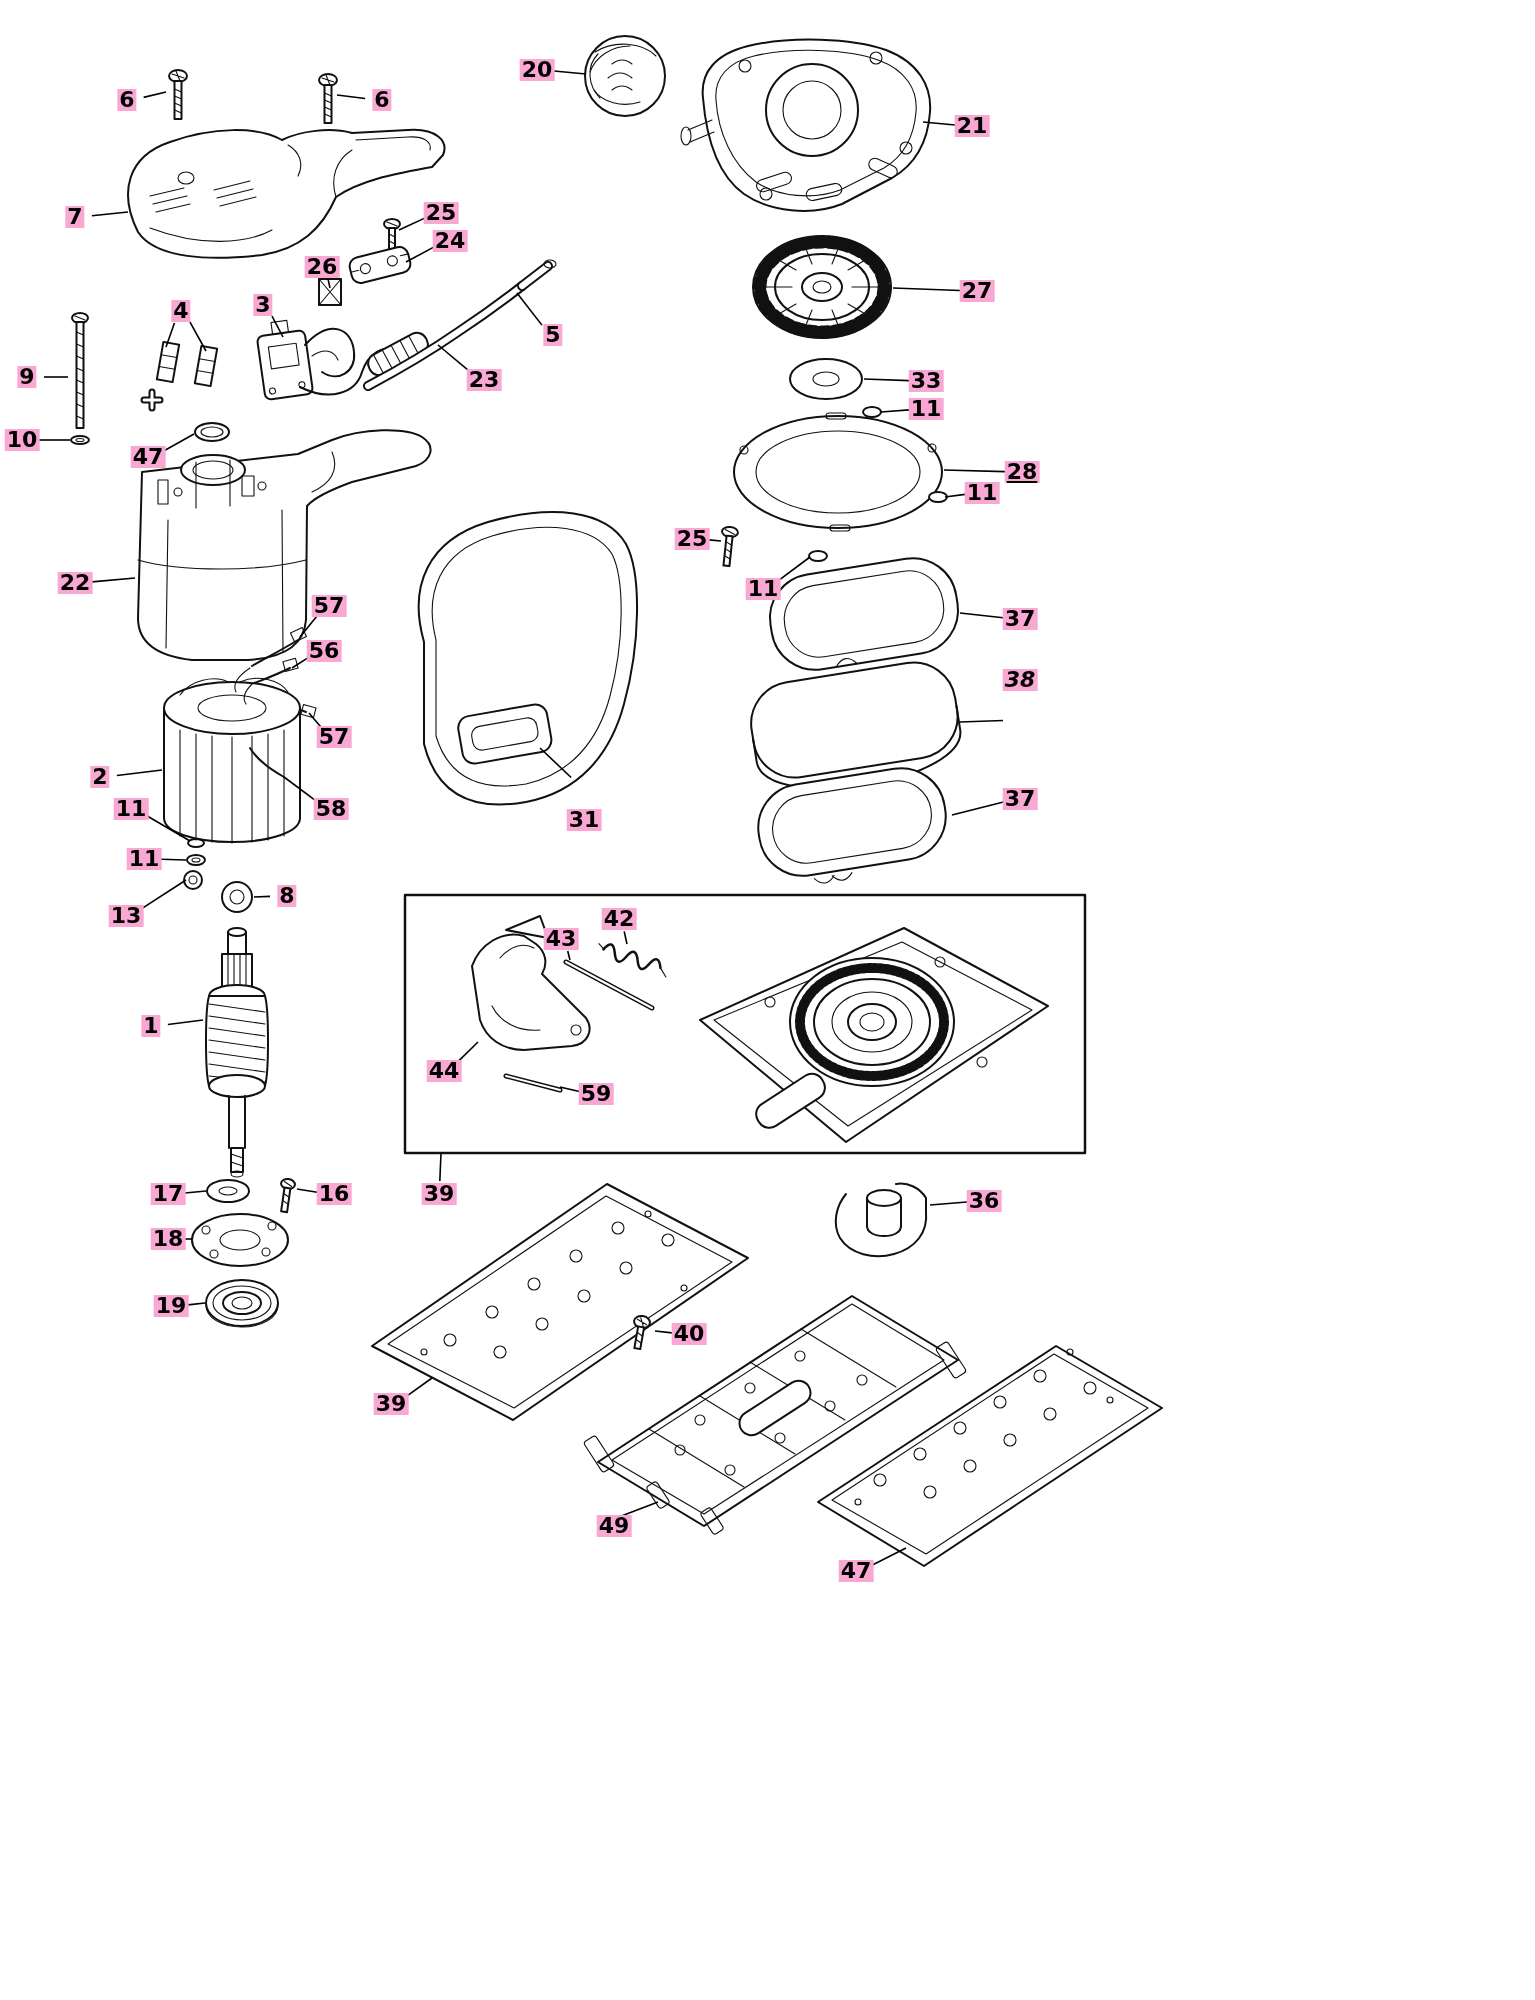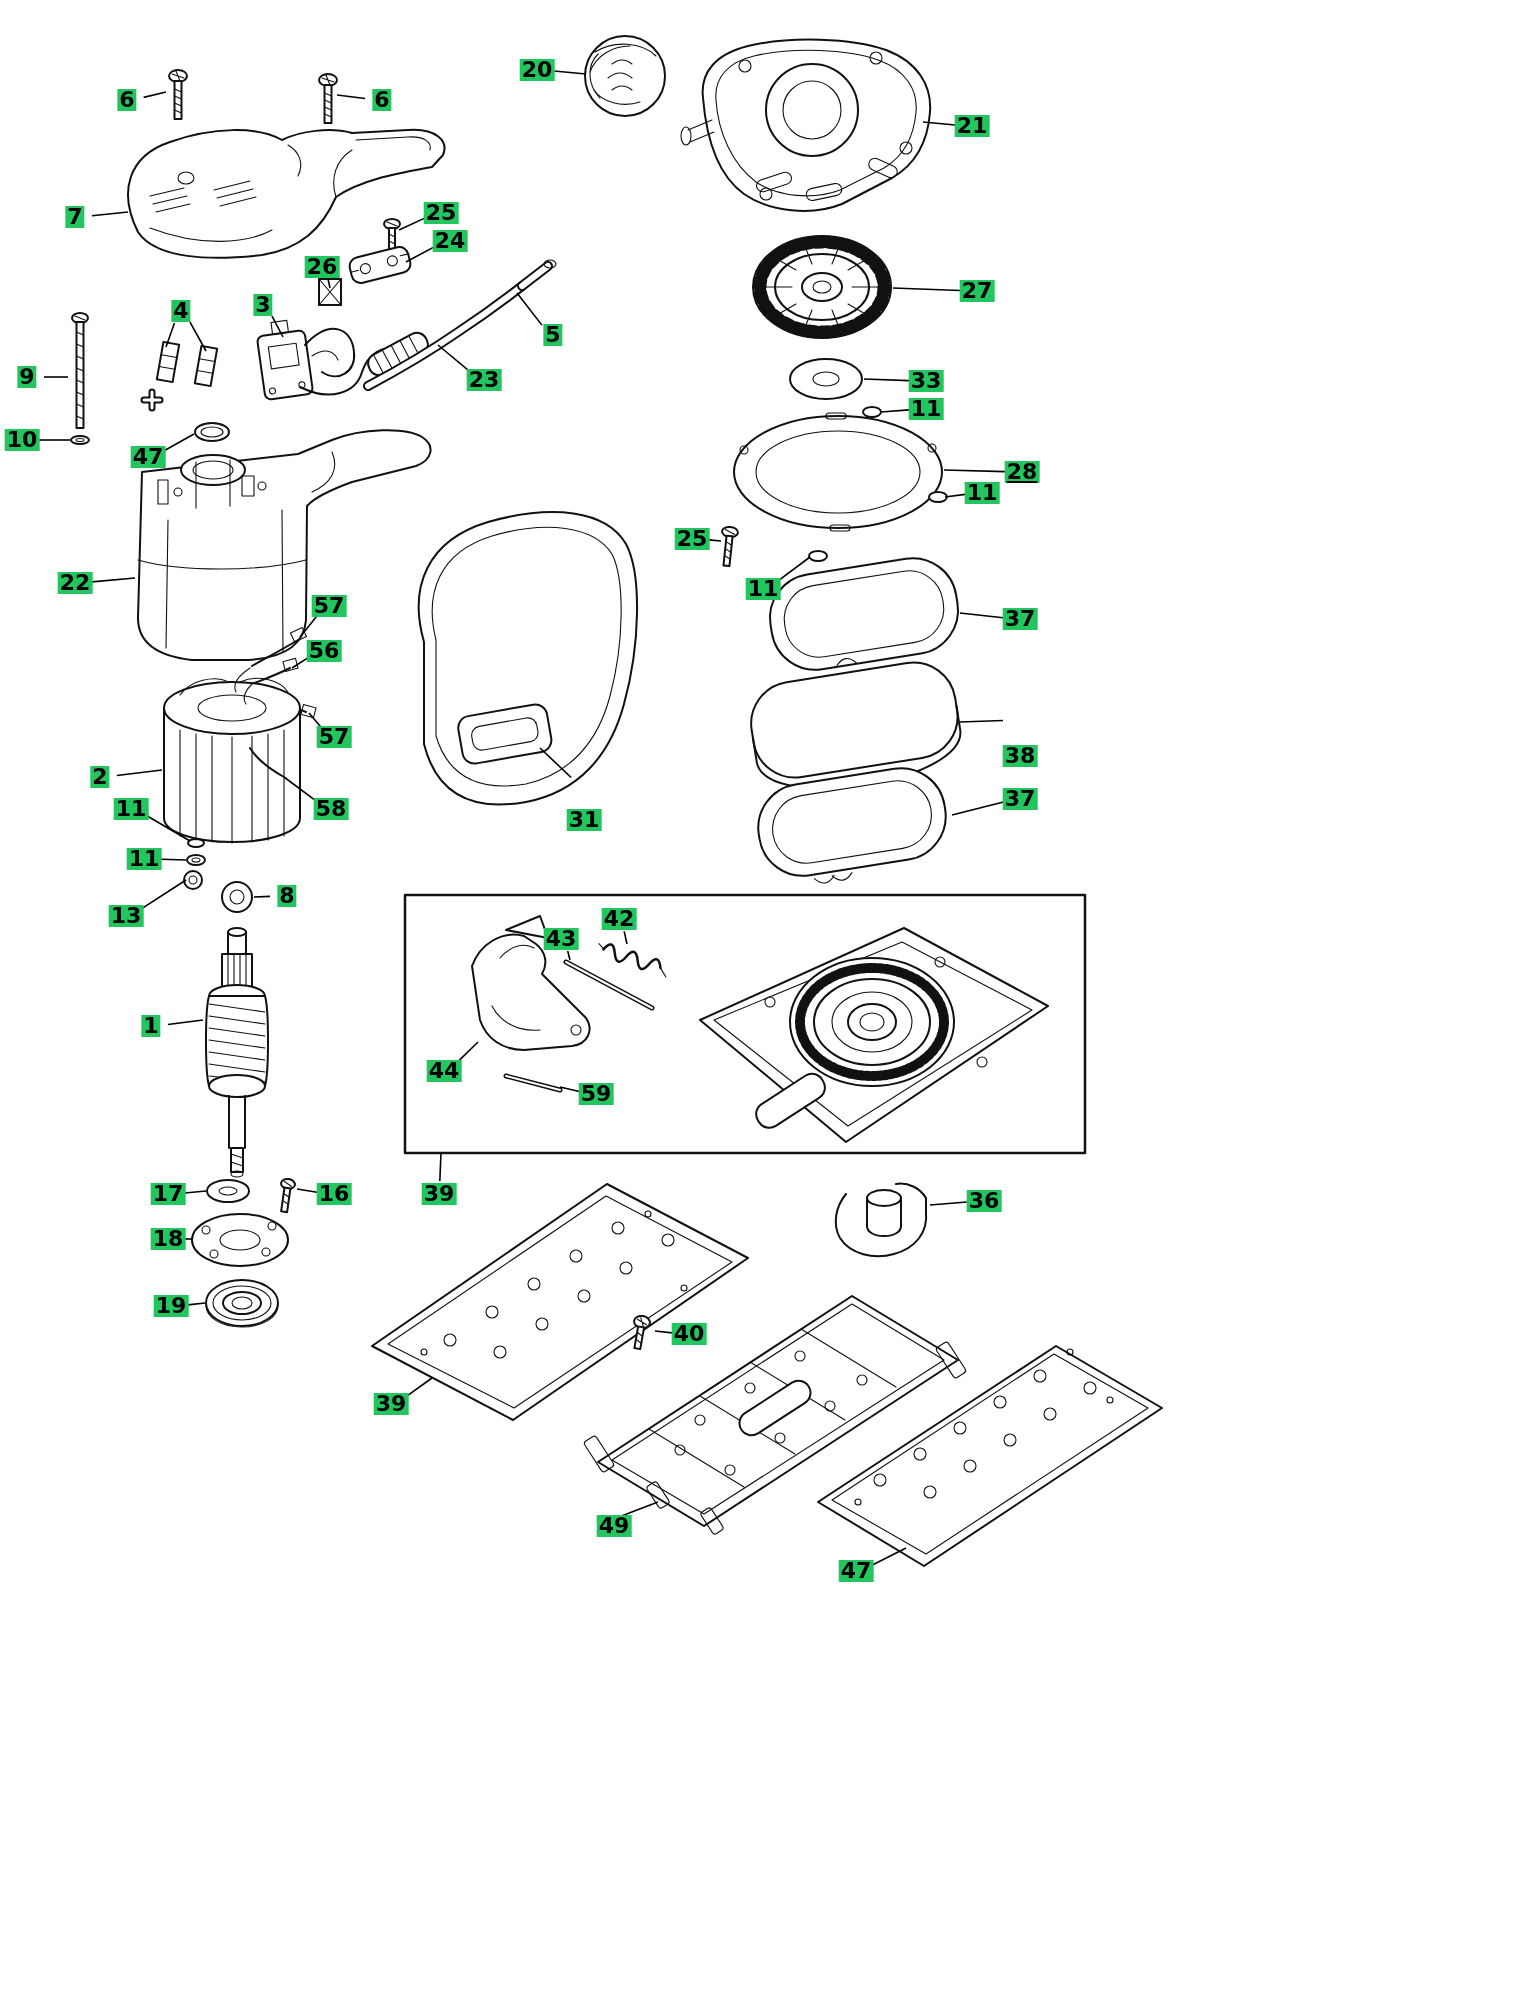--- a/index.html
+++ b/index.html
@@ -8,21 +8,21 @@
   .stage svg{position:absolute;left:0;top:0;}
   
   #artwork *{stroke:#111;stroke-width:2;fill:none;stroke-linecap:round;stroke-linejoin:round;}
   #artwork .f{fill:#fff;}
   #artwork .t{stroke-width:1.1;}
   #artwork .teeth{stroke-dasharray:7 6;stroke-width:13;}
   #artwork .knurl{stroke-dasharray:3 3;stroke-width:10;}
   #leader-layer line{stroke:#000;stroke-width:1.6;}
   .callout{position:absolute;transform:translate(-50%,-50%);
            font-weight:700;font-size:22px;line-height:1;color:#000;
-           background:#22c55e;padding:0 2px;z-index:5;}
+           background:#f9a8d4;padding:0 2px;z-index:5;}
 </style>
 </head>
 <body>
 
 <div class="stage" id="stage">
 
 <svg id="artwork" width="1535" height="2000" viewBox="0 0 1535 2000">
 
   <g transform="translate(178,76)">
     <ellipse class="f" cx="0" cy="0" rx="9" ry="6"></ellipse>
@@ -510,21 +510,21 @@
     <div class="callout" style="left: 22px; top: 440px;">10</div>
     <div class="callout" style="left: 148px; top: 457px; text-align: center;">47</div>
     <div class="callout" style="left: 977px; top: 291px;">27</div>
     <div class="callout" style="left: 926px; top: 381px;">33</div>
     <div class="callout" style="left: 926px; top: 409px;">11</div>
     <div class="callout" style="left: 1022px; top: 472px; text-decoration: underline;">28</div>
     <div class="callout" style="left: 982px; top: 493px;">11</div>
     <div class="callout" style="left: 692px; top: 539px;">25</div>
     <div class="callout" style="left: 763px; top: 589px;">11</div>
     <div class="callout" style="left: 1020px; top: 619px;">37</div>
-    <div class="callout" style="left: 1020px; top: 756px;">38</div>
+    <div class="callout" style="left: 1020px; top: 680px; font-style: italic;">38</div>
     <div class="callout" style="left: 1020px; top: 799px;">37</div>
     <div class="callout" style="left: 75px; top: 583px;">22</div>
     <div class="callout" style="left: 329px; top: 606px;">57</div>
     <div class="callout" style="left: 324px; top: 651px;">56</div>
     <div class="callout" style="left: 334px; top: 737px;">57</div>
     <div class="callout" style="left: 100px; top: 777px;">2</div>
     <div class="callout" style="left: 331px; top: 809px;">58</div>
     <div class="callout" style="left: 131px; top: 809px;">11</div>
     <div class="callout" style="left: 144px; top: 859px;">11</div>
     <div class="callout" style="left: 126px; top: 916px;">13</div>

